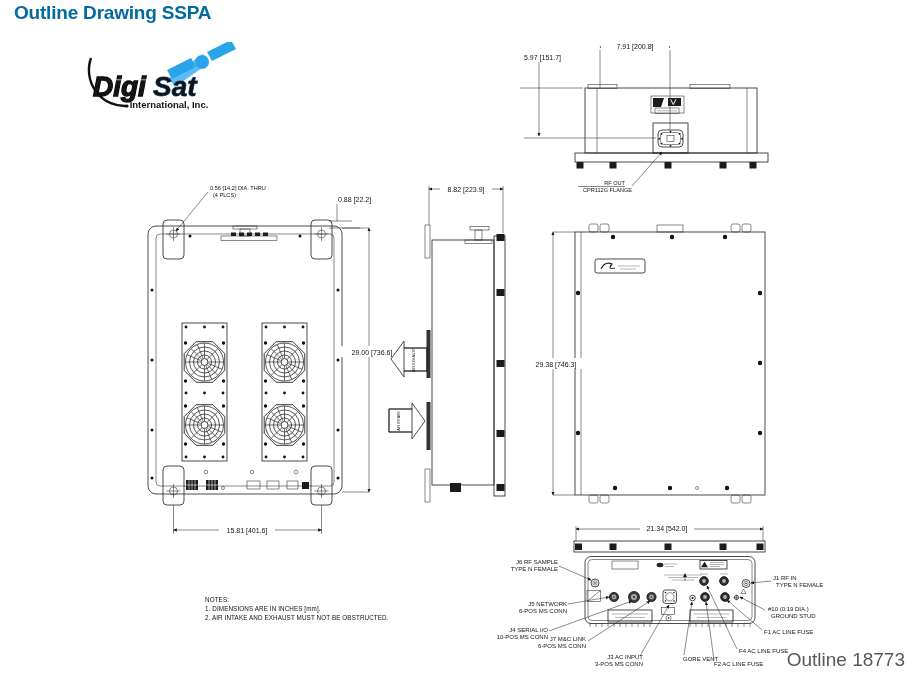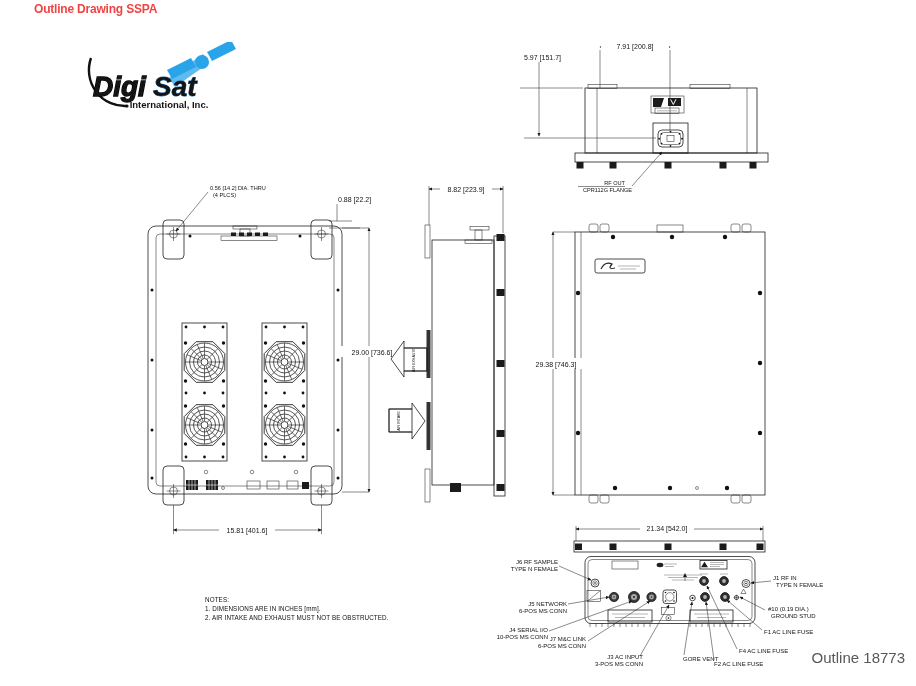--- a/index.html
+++ b/index.html
@@ -1,20 +1,20 @@
 <!DOCTYPE html>
 <html><head>
 <meta charset="utf-8">
 <style>
   html,body{margin:0;padding:0;background:#fff;}
   #page{position:relative;width:916px;height:686px;background:#ffffff;overflow:hidden;
         font-family:"Liberation Sans",sans-serif;}
-  #title{position:absolute;left:34px;top:2px;font-size:12px;font-weight:800;
-         letter-spacing:-.2px;color:#ef4444;}
-  #footer{position:absolute;right:11px;top:649px;font-size:15px;font-weight:400;
+  #title{position:absolute;left:14px;top:2px;font-size:19px;font-weight:800;
+         letter-spacing:-.2px;color:#0369a1;}
+  #footer{position:absolute;right:11px;top:649px;font-size:19px;font-weight:400;
           color:#56585c;}
   #notes{position:absolute;left:205px;top:595px;font-size:6.3px;color:#111;
          line-height:9.2px;letter-spacing:.1px;}
   #logo{position:absolute;left:73px;top:42px;}
   svg text{fill:#141414;}
   .t7{font-size:7px;}
   .t6{font-size:6px;}
   .t55{font-size:5.6px;}
   .t35{font-size:3.6px;}
   .ln{stroke:#1f1f1f;stroke-width:.8;fill:none;}

